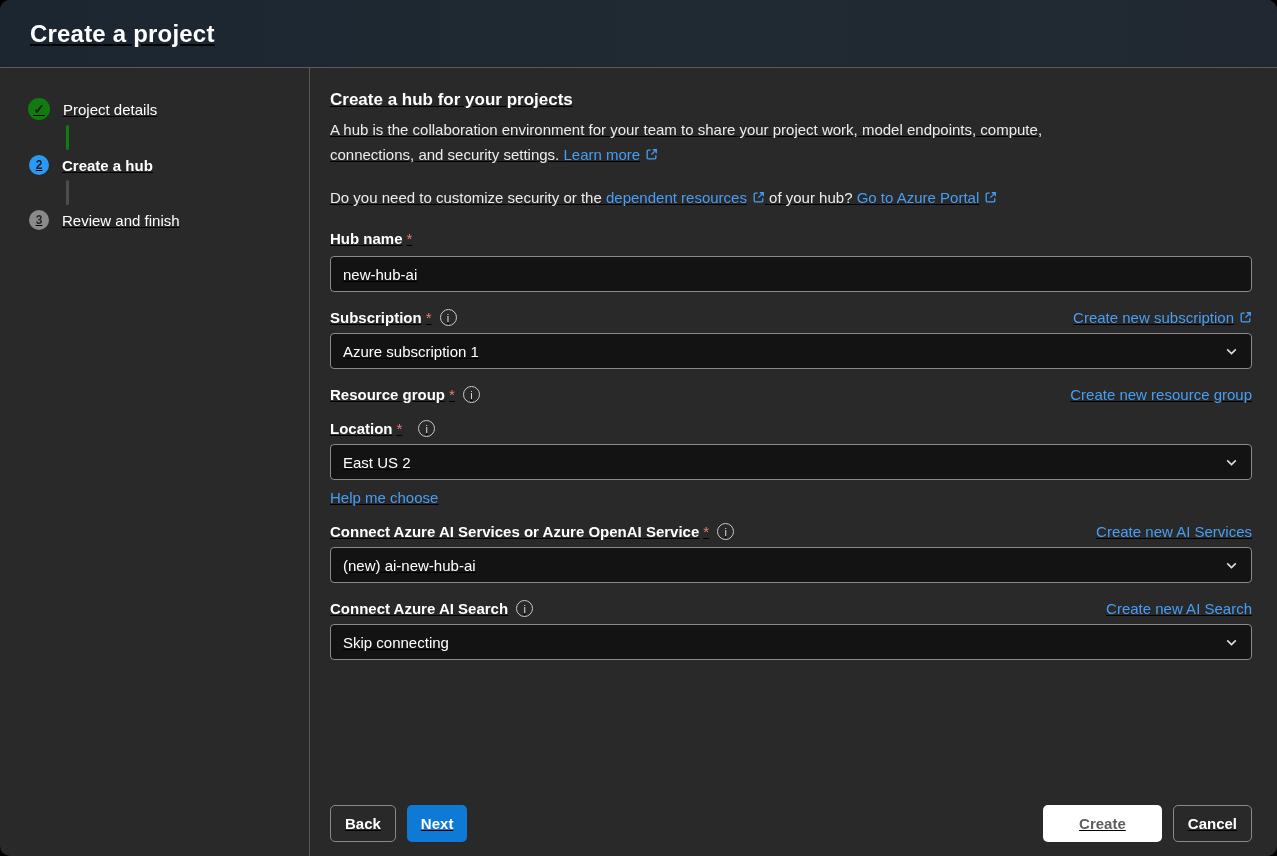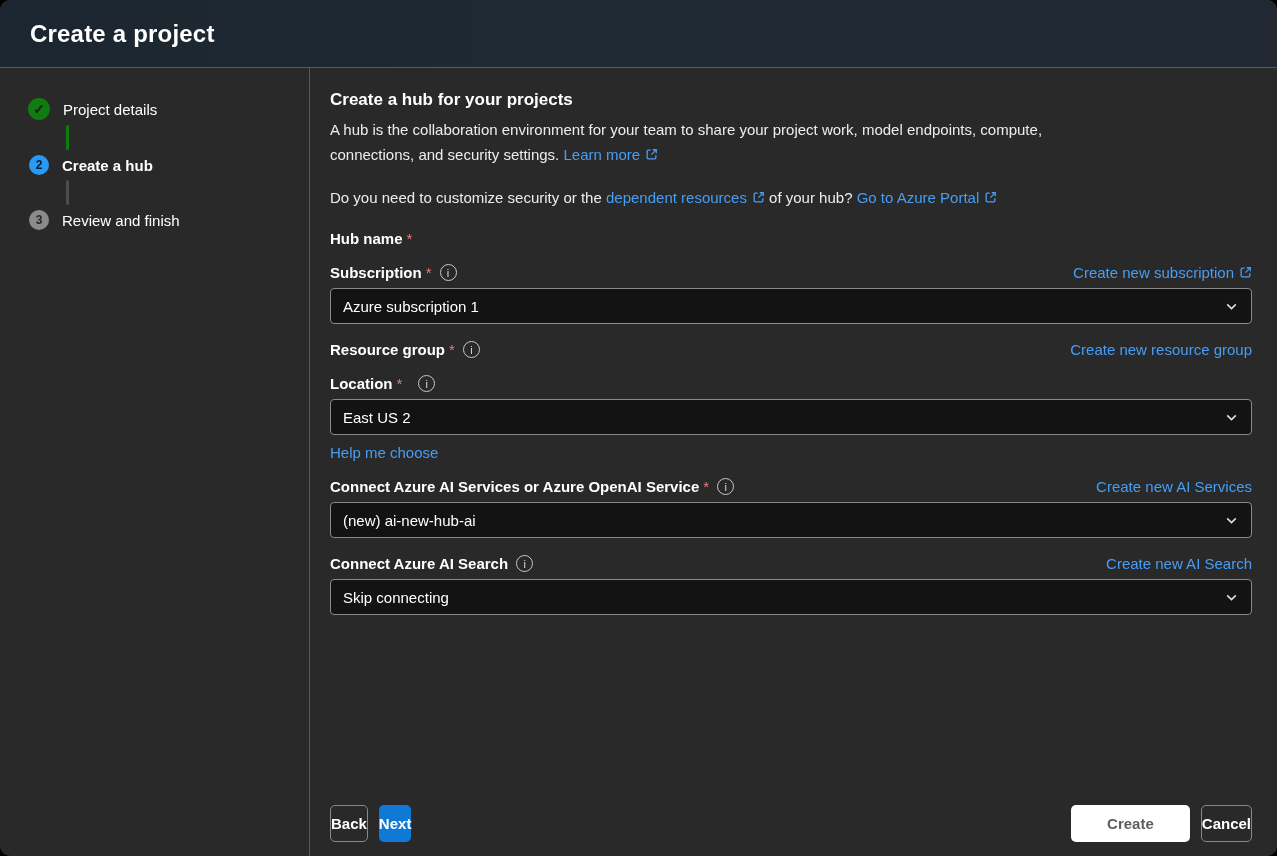--- a/index.html
+++ b/index.html
@@ -4,21 +4,21 @@
 <style>
   * { box-sizing: border-box; }
   html, body { margin: 0; padding: 0; background: #000; }
   body { font-family: "Liberation Sans", sans-serif; -webkit-font-smoothing: antialiased; }
 
   .dialog {
     width: 1277px; height: 856px;
     background: var(--dialog-bg, #292929);
     border-radius: 10px;
     overflow: hidden;
-    display: flex; flex-direction: column;
+    display: flex; flex-direction: column; text-decoration: underline;
   }
 
   
   .hdr {
     height: 68px; flex: 0 0 68px;
     background: linear-gradient(90deg, #1C2630 0%, var(--header-bg, #202A33) 55%, #212831 100%);
     border-bottom: 1px solid #5A5A5A;
     display: flex; align-items: center;
     padding: 0 30px;
   }
@@ -96,21 +96,21 @@
     border-radius: 4px;
     display: flex; align-items: center; justify-content: space-between;
     padding: 8px 12px; font-size: 15px; color: #fff; cursor: pointer;
   }
   .dropdown.focused { border: 2px solid var(--focus-border, #2899F5); padding: 0 11px; }
   .help { margin-top: 9px; font-size: 15px; }
 
   .footer { margin-top: auto; display: flex; align-items: center; gap: 11px; }
   .btn {
     height: 37px; border-radius: 5px; font-size: 15px; font-weight: 700;
-    padding: 0 0; font-family: inherit; cursor: pointer;
+    padding: 0 14px; font-family: inherit; cursor: pointer;
   }
   .btn.secondary { background: transparent; border: 1px solid #898989; color: #fff; }
   .btn.primary { background: var(--primary-button, #0F7AD6); border: none; color: #ffffff; }
   .btn.disabled { background: #ffffff; border: none; color: #5E5E5E; padding: 0 36px; cursor: default; }
   .spacer { flex: 1; }
 </style>
 </head>
 <body>
 
 <div class="dialog">
@@ -168,20 +168,21 @@
               <path d="M10.3 1.7 5.9 6.1"></path>
             </svg></a>
       </p>
 
       <div class="lblrow first">
         <div class="lbl-left">
           <span class="lbl">Hub name</span>
           <span class="req">*</span>
         </div>
       </div>
+      <input class="txt" type="text" value="new-hub-ai" style="">
 
       <div class="lblrow">
         <div class="lbl-left">
           <span class="lbl">Subscription</span>
           <span class="req">*</span>
           <span class="info">
               <i>i</i>
             </span>
         </div>
         <a class="link rlink"><span>Create new subscription</span><svg class="ext-ic" width="13" height="13" viewBox="0 0 12 12" fill="none" stroke="currentColor" stroke-width="1.2">

